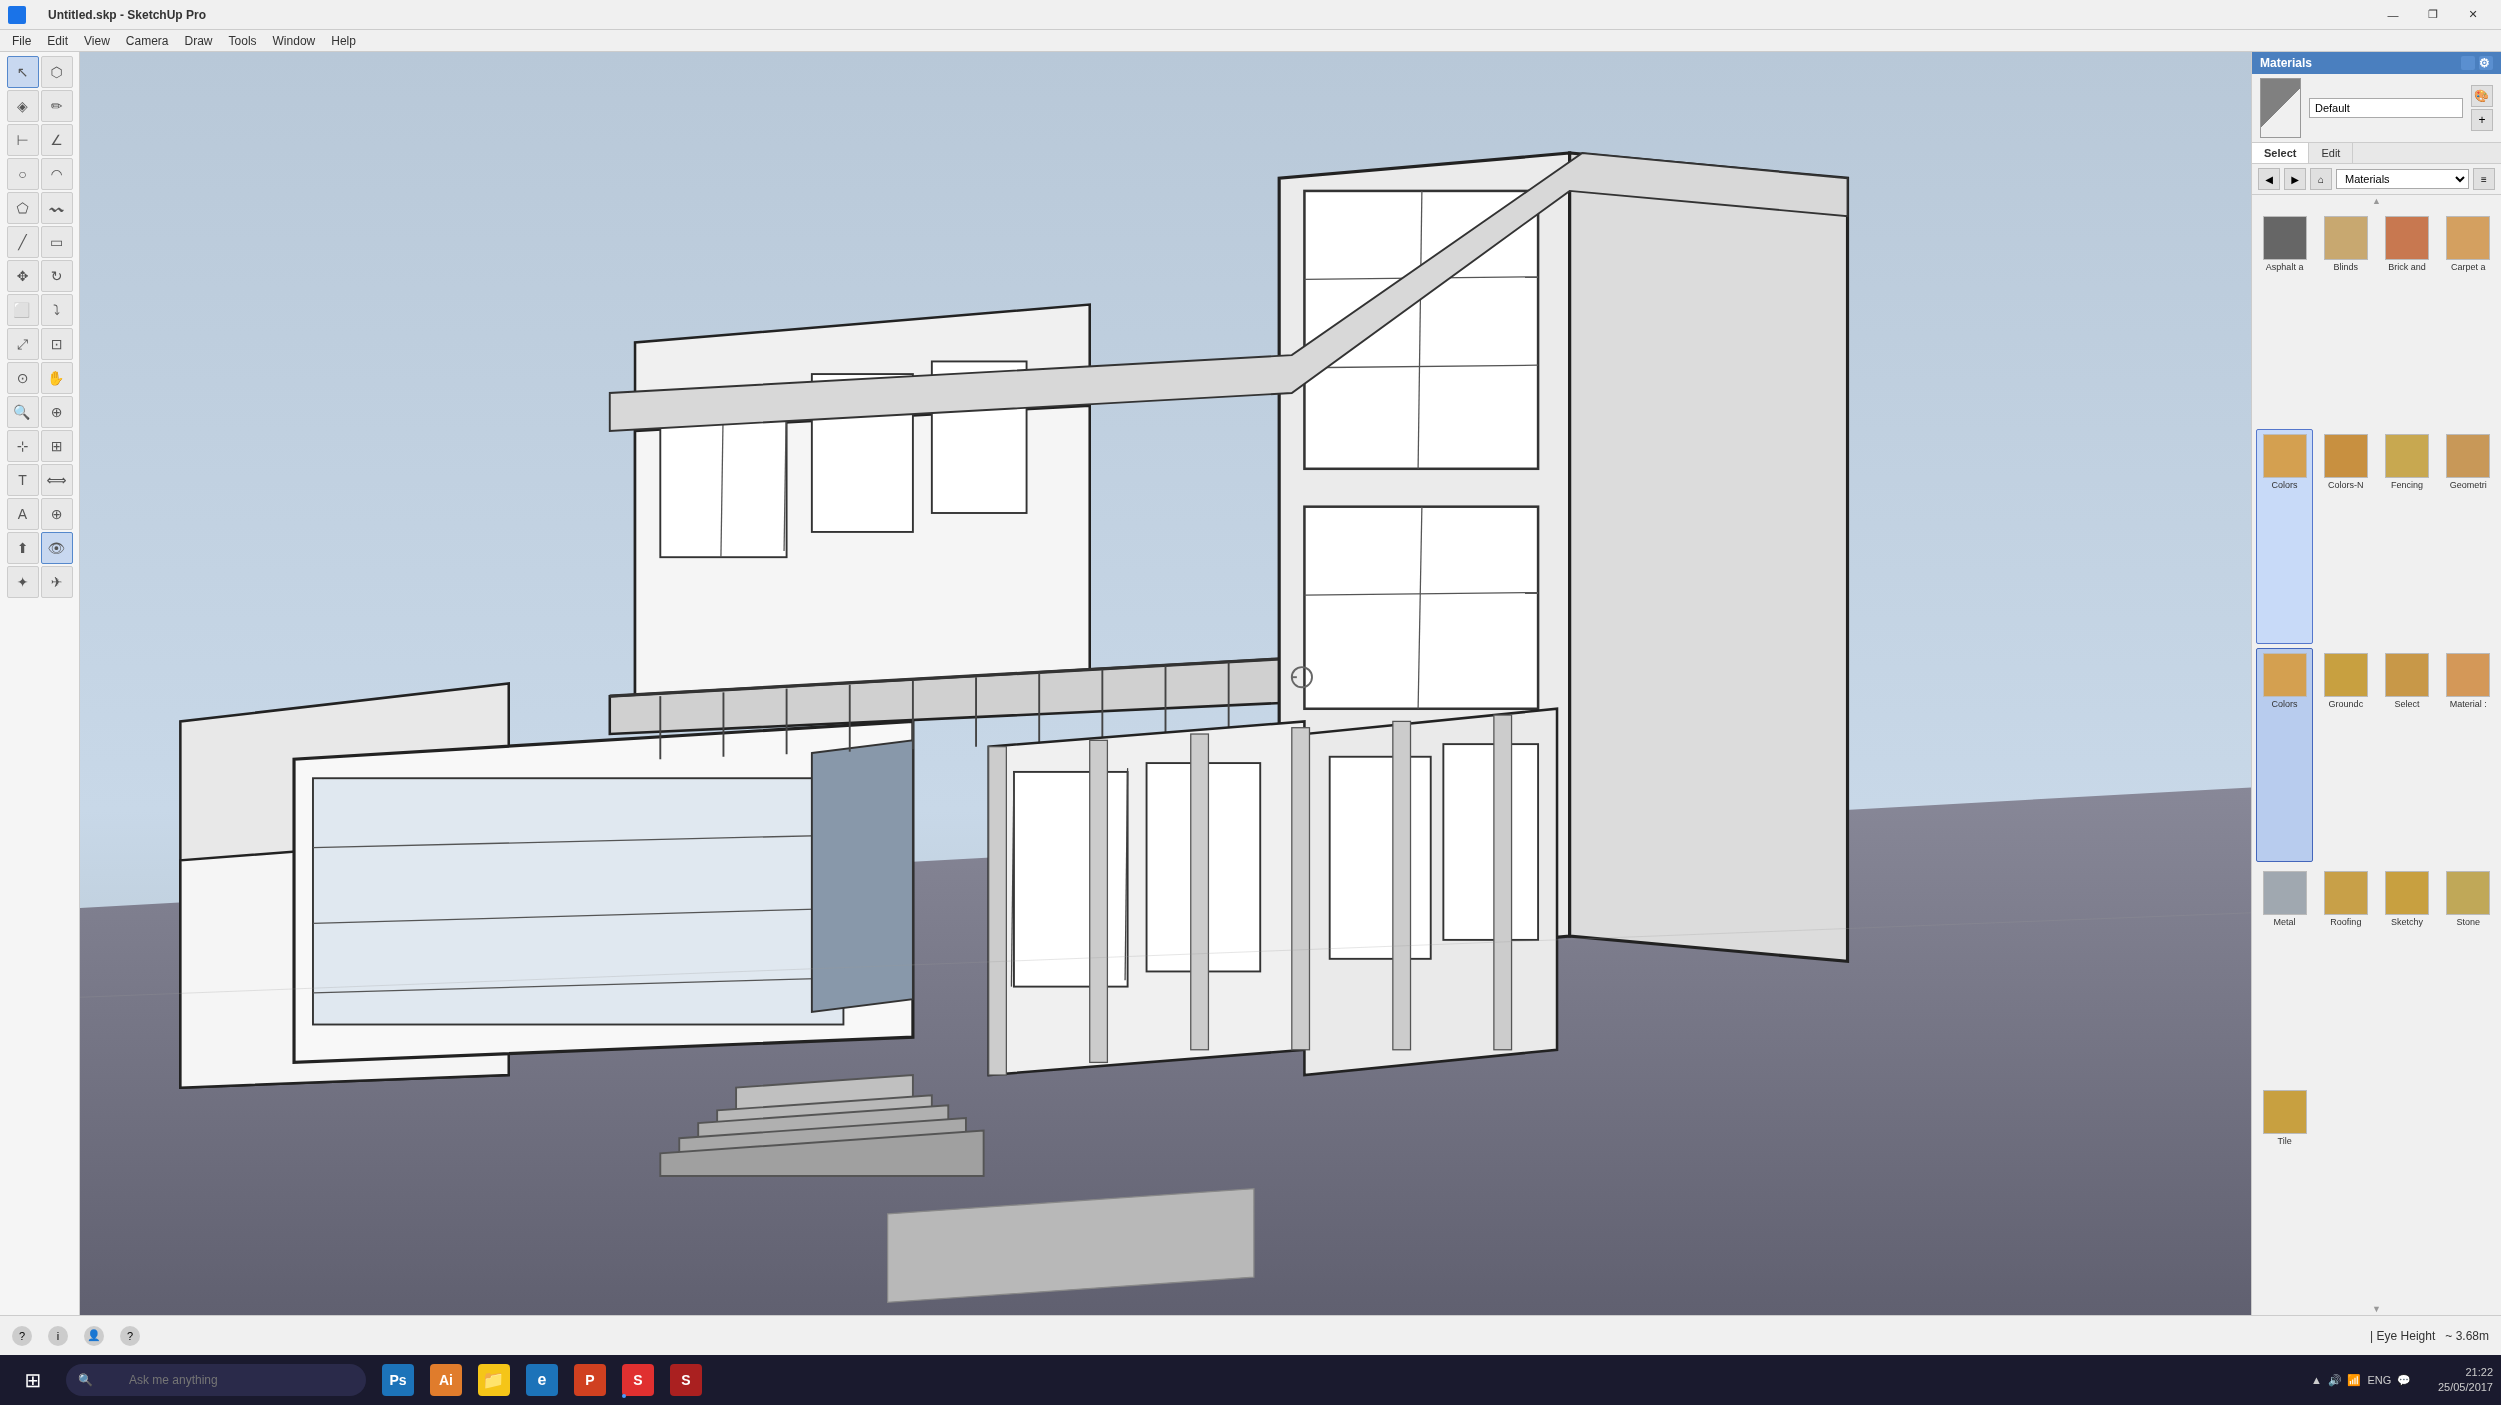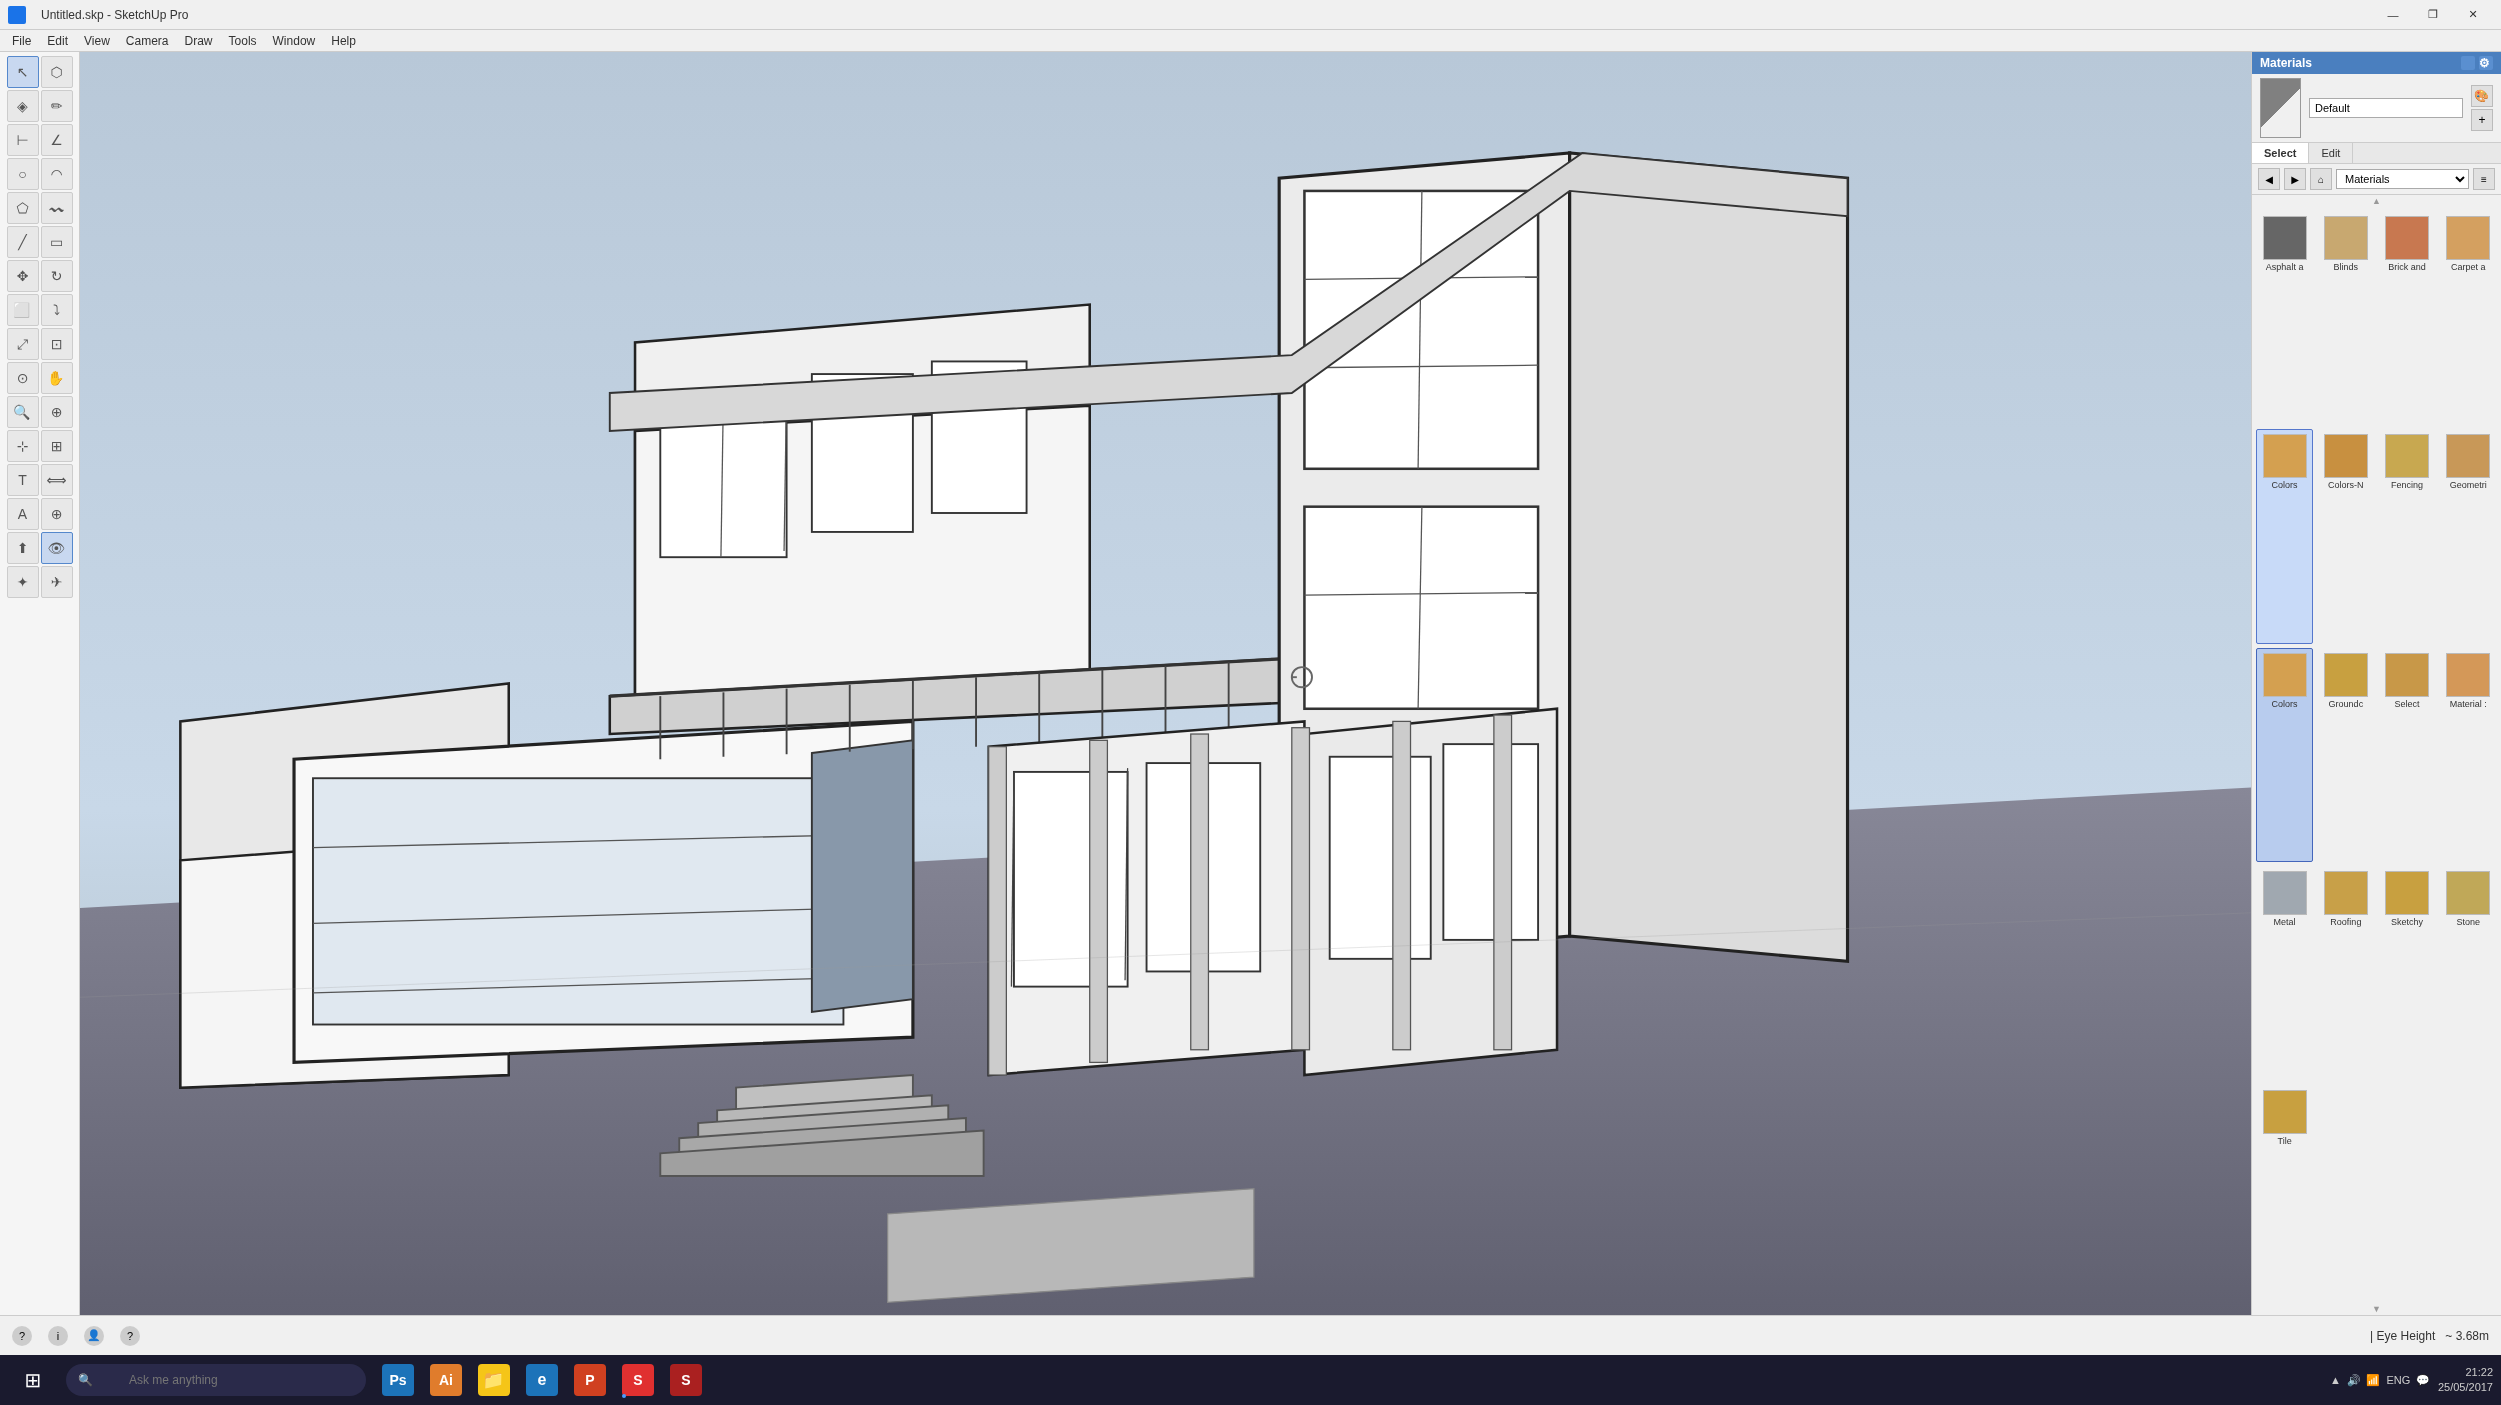--- a/index.html
+++ b/index.html
@@ -4,21 +4,21 @@
   <style>
     * { margin: 0; padding: 0; box-sizing: border-box; }
     body { width: 2501px; height: 1405px; overflow: hidden; font-family: 'Segoe UI', Arial, sans-serif; font-size: 11px; background: #d0d8e0; user-select: none; }
 
     
     #titlebar {
       width: 100%; height: 30px; background: #f0f0f0;
       display: flex; align-items: center; justify-content: space-between;
       border-bottom: 1px solid #ccc; padding: 0 8px;
     }
-    #titlebar .title-left { display: flex; align-items: center; gap: 15px; }
+    #titlebar .title-left { display: flex; align-items: center; gap: 22px; font-weight: bold; }
     #titlebar .title-left .app-icon { width: 18px; height: 18px; background: #1a73e8; border-radius: 2px; }
     #titlebar .title-text { font-size: 12px; color: #333; }
     #titlebar .win-controls { display: flex; gap: 0; }
     #titlebar .win-btn { width: 40px; height: 30px; display: flex; align-items: center; justify-content: center; font-size: 11px; color: #333; cursor: pointer; }
 
     
     #menubar {
       width: 100%; height: 22px; background: #f0f0f0;
       display: flex; align-items: center;
       border-bottom: 1px solid #ccc; padding: 0 4px;
@@ -148,21 +148,21 @@
     .taskbar-app {
       width: 44px; height: 40px; display: flex; align-items: center;
       justify-content: flex-start; cursor: pointer; border-radius: 4px;
       position: relative;
     }
     .taskbar-app .app-dot {
       position: absolute; bottom: 2px; width: 4px; height: 4px;
       border-radius: 50%; background: #4a9eff;
     }
     .taskbar-sys { margin-left: auto; display: flex; align-items: center; gap: 8px; color: #ccc; font-size: 11px; }
-    .sys-clock { text-align: right; line-height: 1.4; }
+    .sys-clock { text-align: right; line-height: 1.4; margin-left: 19px; }
     .sys-icons { display: flex; gap: 6px; align-items: center; }
 
     
     ::-webkit-scrollbar { width: 8px; }
     ::-webkit-scrollbar-track { background: #e8e8e8; }
     ::-webkit-scrollbar-thumb { background: #aaa; border-radius: 4px; }
 
     
     #bsvg { position: absolute; top: 0; left: 0; width: 100%; height: 100%; }
 

